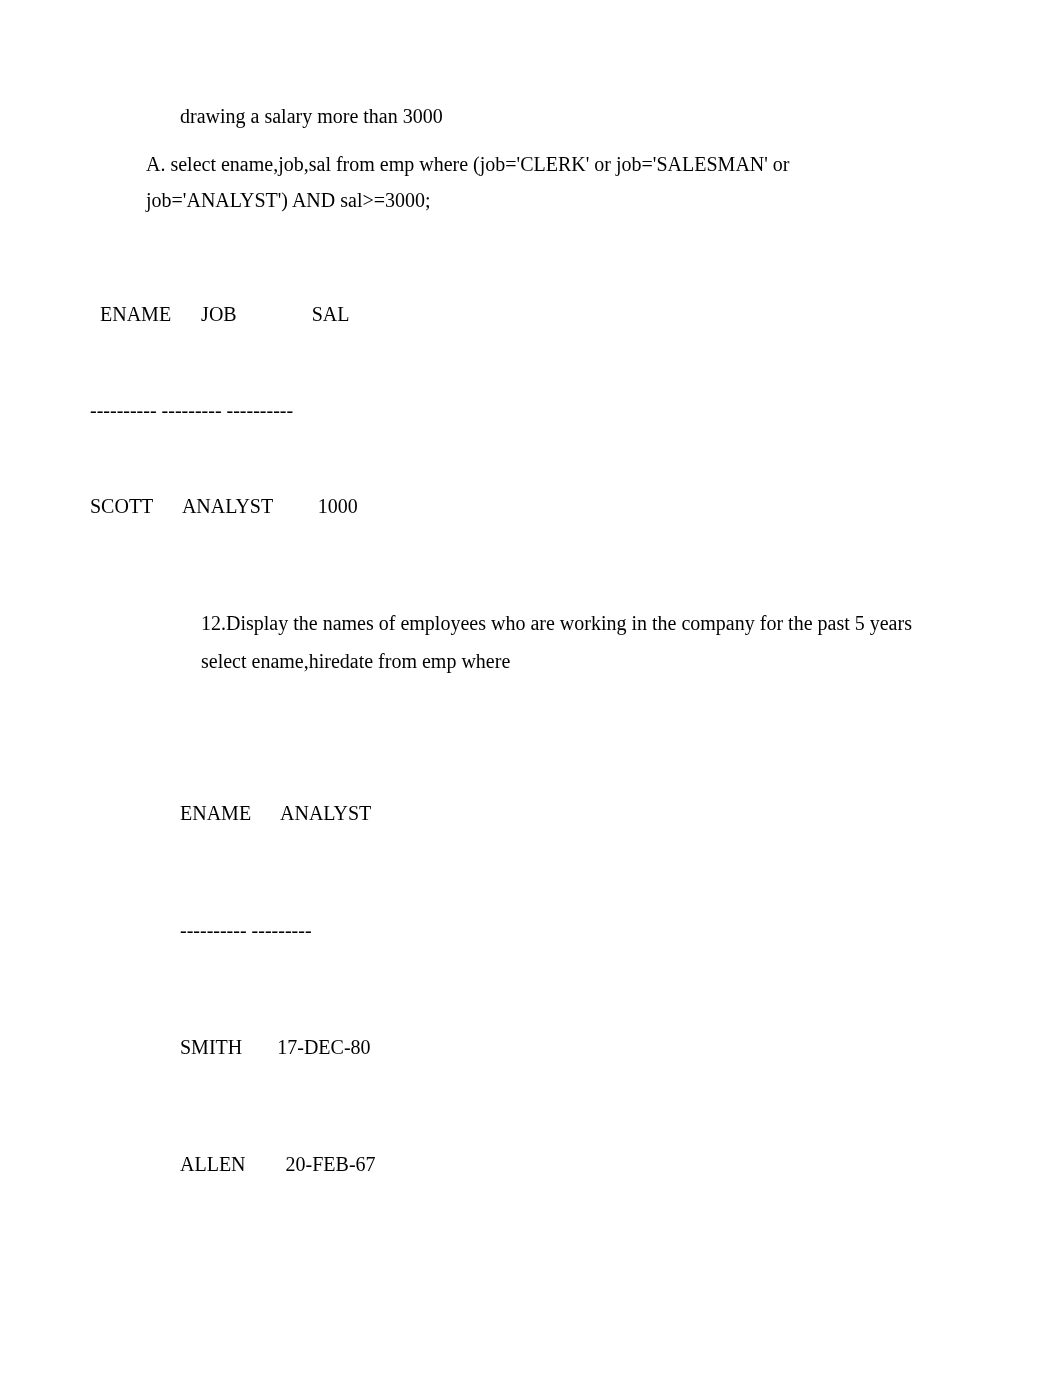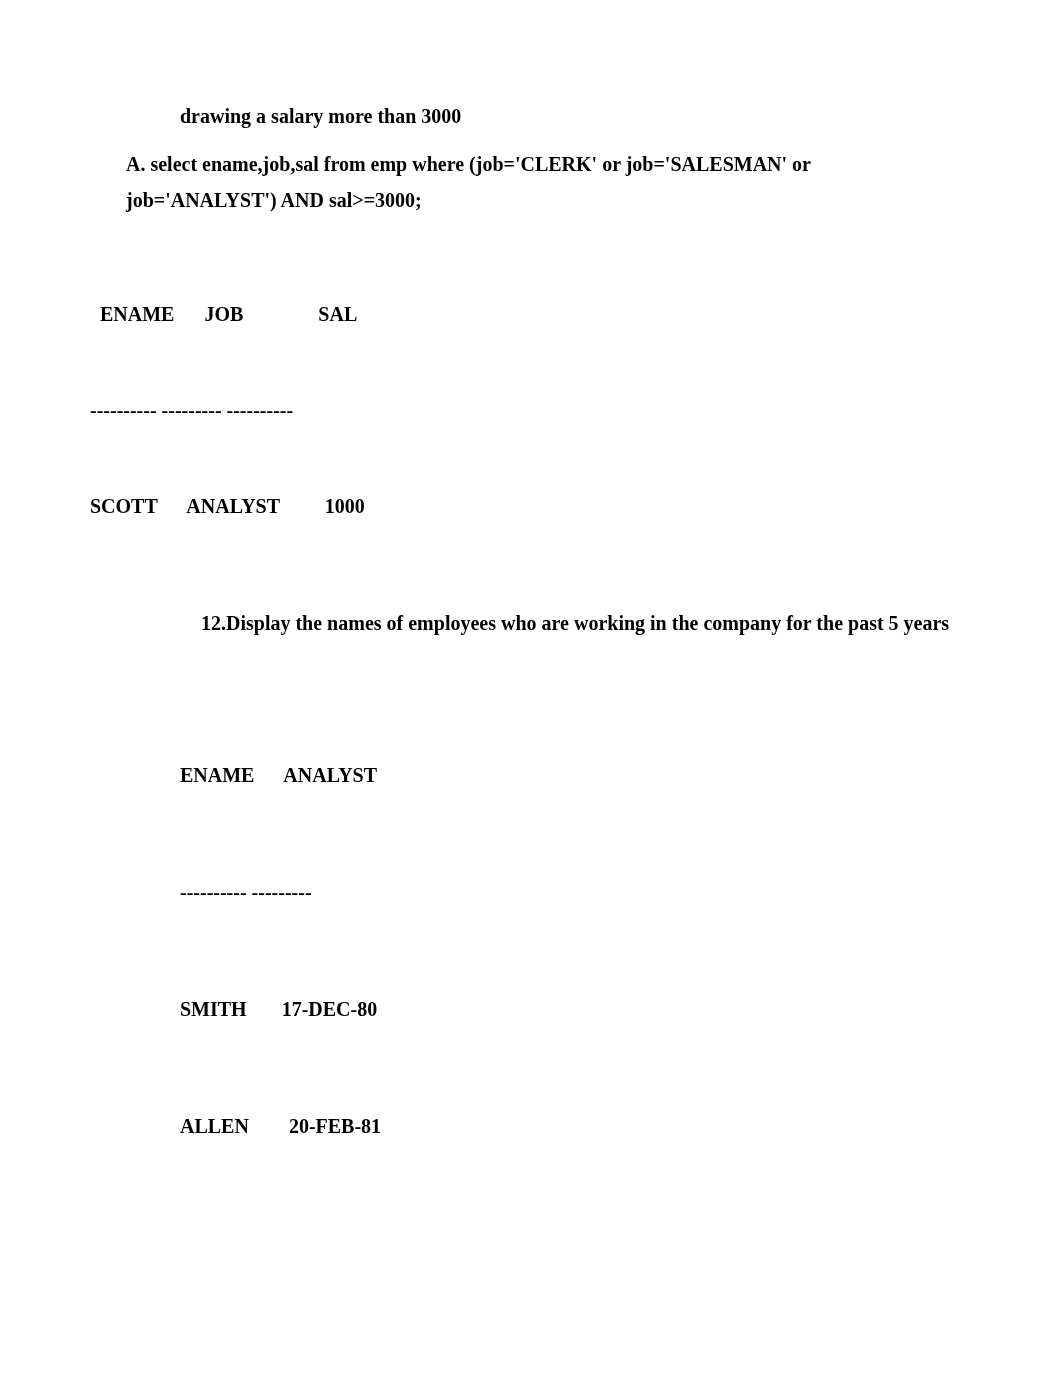--- a/index.html
+++ b/index.html
@@ -1,36 +1,35 @@
 <!DOCTYPE html>
 <html><head>
   <meta charset="utf-8">
   <style>
     * {
       margin: 0;
       padding: 0;
       box-sizing: border-box;
-      font-weight: bold;
     }
     body {
       background: #ffffff;
       font-family: "Times New Roman", Times, serif;
       font-size: 20px;
       color: #000000;
       width: 1062px;
       height: 1376px;
       padding: 100px 90px 40px 90px;
     }
     .indent-1 {
       margin-left: 90px;
       margin-bottom: 8px;
       line-height: 1.6;
     }
     .para-a {
-      margin-left: 36px;
+      margin-left: 56px;
       margin-bottom: 4px;
       line-height: 1.6;
     }
     .table-block {
       margin-left: 0;
       margin-top: 18px;
       font-family: "Times New Roman", Times, serif;
       white-space: pre;
       line-height: 1.6;
     }
@@ -74,27 +73,28 @@
 <div class="para-a">job='ANALYST') AND sal&gt;=3000;</div>
 
 <div class="table-block">
   <div class="header-row">  ENAME      JOB               SAL</div>
   <div class="sep-row">---------- --------- ----------</div>
   <div class="data-row">SCOTT      ANALYST         1000</div>
 </div>
 
 <div class="q12-block">
   <span class="q12-line">12.Display the names of employees who are working in the company for the past 5 years</span>
+  <span class="q12-line">select ename,hiredate from emp where</span>
 </div>
 
 <div class="table2">
   <div class="header-row">ENAME      ANALYST</div>
   <div class="sep-row">---------- ---------</div>
   <div class="data-row">SMITH       17-DEC-80</div>
-  <div class="data-row">ALLEN        20-FEB-81</div>
+  <div class="data-row">ALLEN        20-FEB-67</div>
   
   
   
   
   
   
   
   
   
 </div>

